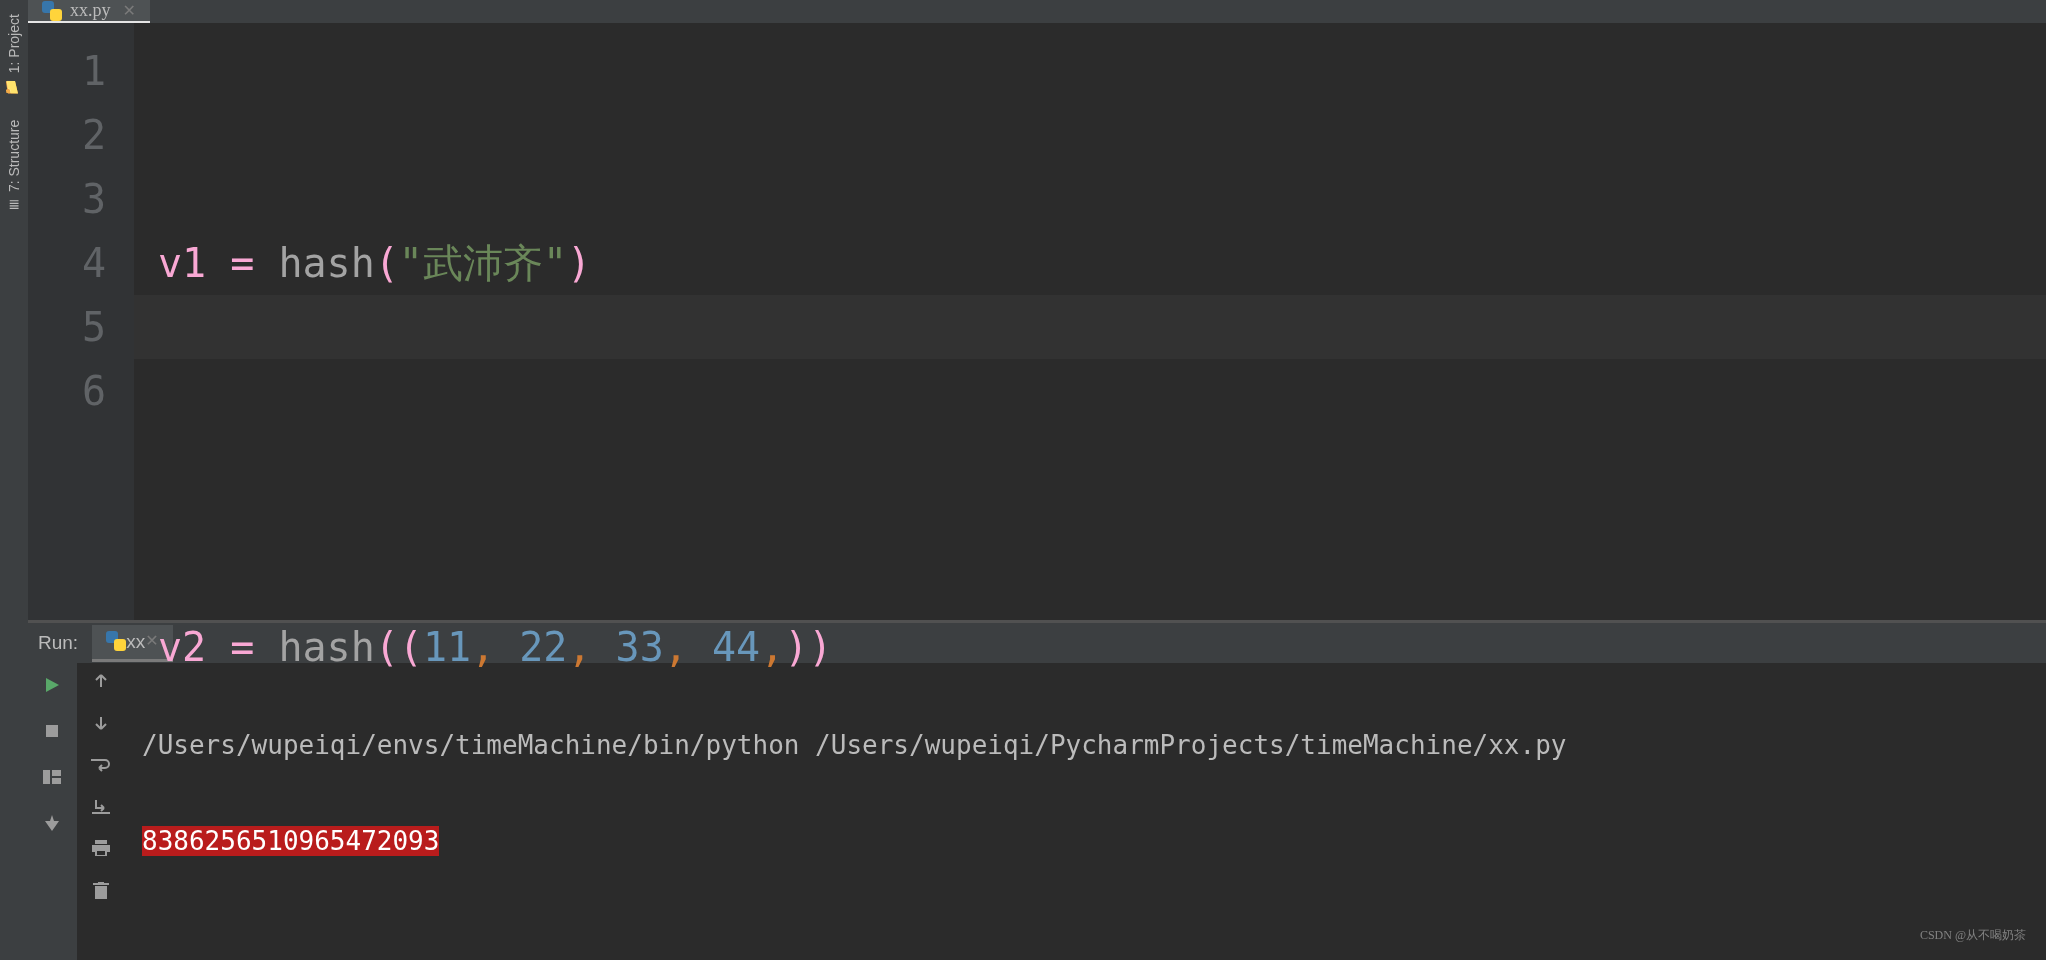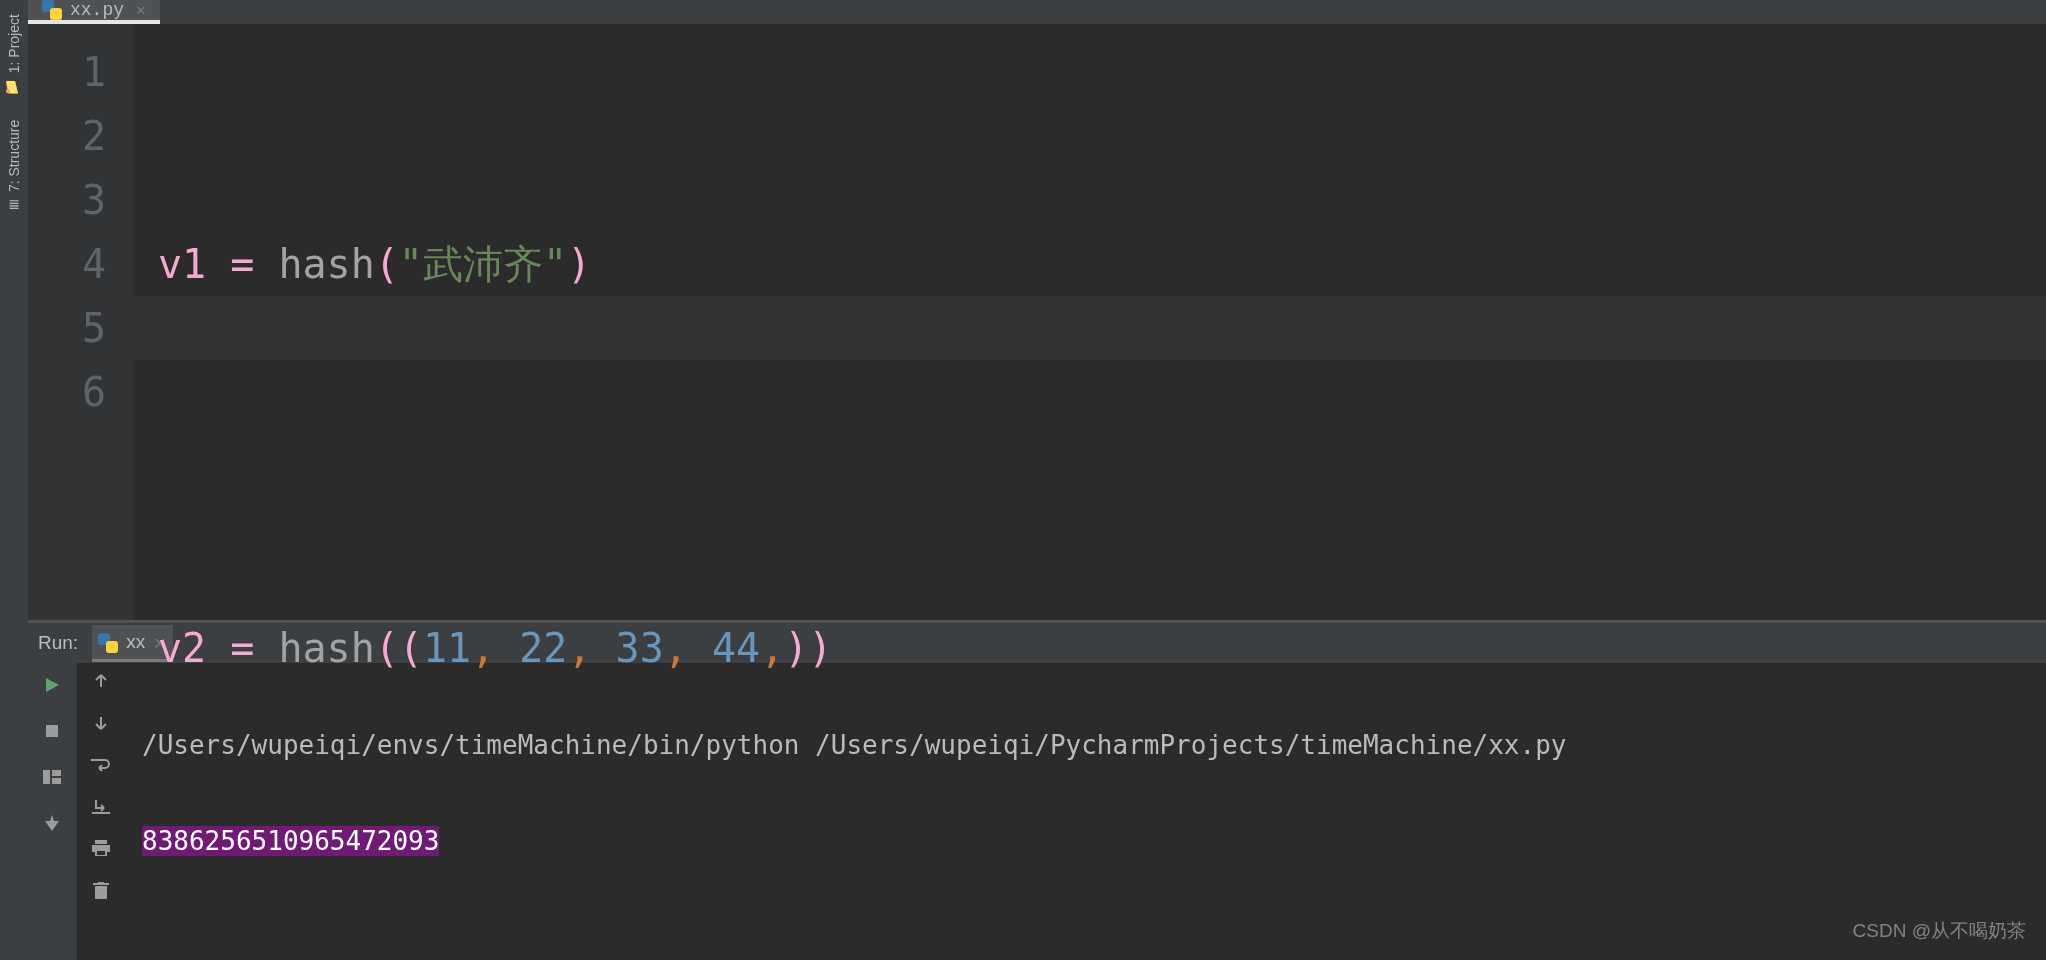--- a/index.html
+++ b/index.html
@@ -54,23 +54,23 @@
     display: flex;
     align-items: stretch;
   }
   .tab {
     display: flex;
     align-items: center;
     gap: 8px;
     padding: 0 14px;
     background: #4e5254;
     color: #bbbbbb;
-    font-family: Liberation Mono, monospace;
+    font-family: Liberation Serif, serif;
     font-size: 18px;
-    border-bottom: 4px solid #e5e5e5;
+    border-bottom: 2px solid #e5e5e5;
     cursor: pointer;
   }
   .tab .close { color: #7a7a7a; font-size: 16px; padding-left: 4px; }
 
   .code-body {
     flex: 1;
     display: flex;
     background: #2b2b2b;
   }
   .gutter {
@@ -126,23 +126,22 @@
     display: flex;
     align-items: center;
     font-family: "Segoe UI", "Helvetica Neue", sans-serif;
     font-size: 19px;
     color: #bbbbbb;
     padding-left: 10px;
   }
   .run-header .label { padding-right: 14px; text-align: right; }
   .run-header .runtab {
     display: flex;
-    align-items: flex-end;
-    gap: 8px;
-    padding: 6px 6px;
+    align-items: flex-start;
+    padding: 6px 14px;
     background: #4e5254;
     border-bottom: 3px solid #7a7a7a;
     cursor: pointer;
   }
   .run-header .runtab .close { color: #7a7a7a; font-size: 16px; }
 
   
   .run-body {
     position: absolute;
     left: 28px; right: 0;
@@ -172,29 +171,29 @@
   }
   .console {
     flex: 1;
     padding: 10px 18px;
     font-size: 26px;
     line-height: 48px;
     white-space: pre;
     color: #bbbbbb;
   }
   .console .sel {
-    background: #701a75;
+    background: #b91c1c;
     color: #ffffff;
   }
   .watermark {
     position: absolute;
     right: 20px;
     bottom: 16px;
-    font-family: Liberation Sans, sans-serif;
-    font-size: 19px;
+    font-family: Liberation Serif, serif;
+    font-size: 12px;
     color: rgba(200,200,200,0.55);
   }
 
   
   .py-icon { width: 20px; height: 20px; position: relative; }
   .py-icon::before, .py-icon::after {
     content: ""; position: absolute; width: 12px; height: 12px; border-radius: 3px;
   }
   .py-icon::before { left: 0; top: 0; background: #3776ab; }
   .py-icon::after  { right: 0; bottom: 0; background: #ffd43b; }

